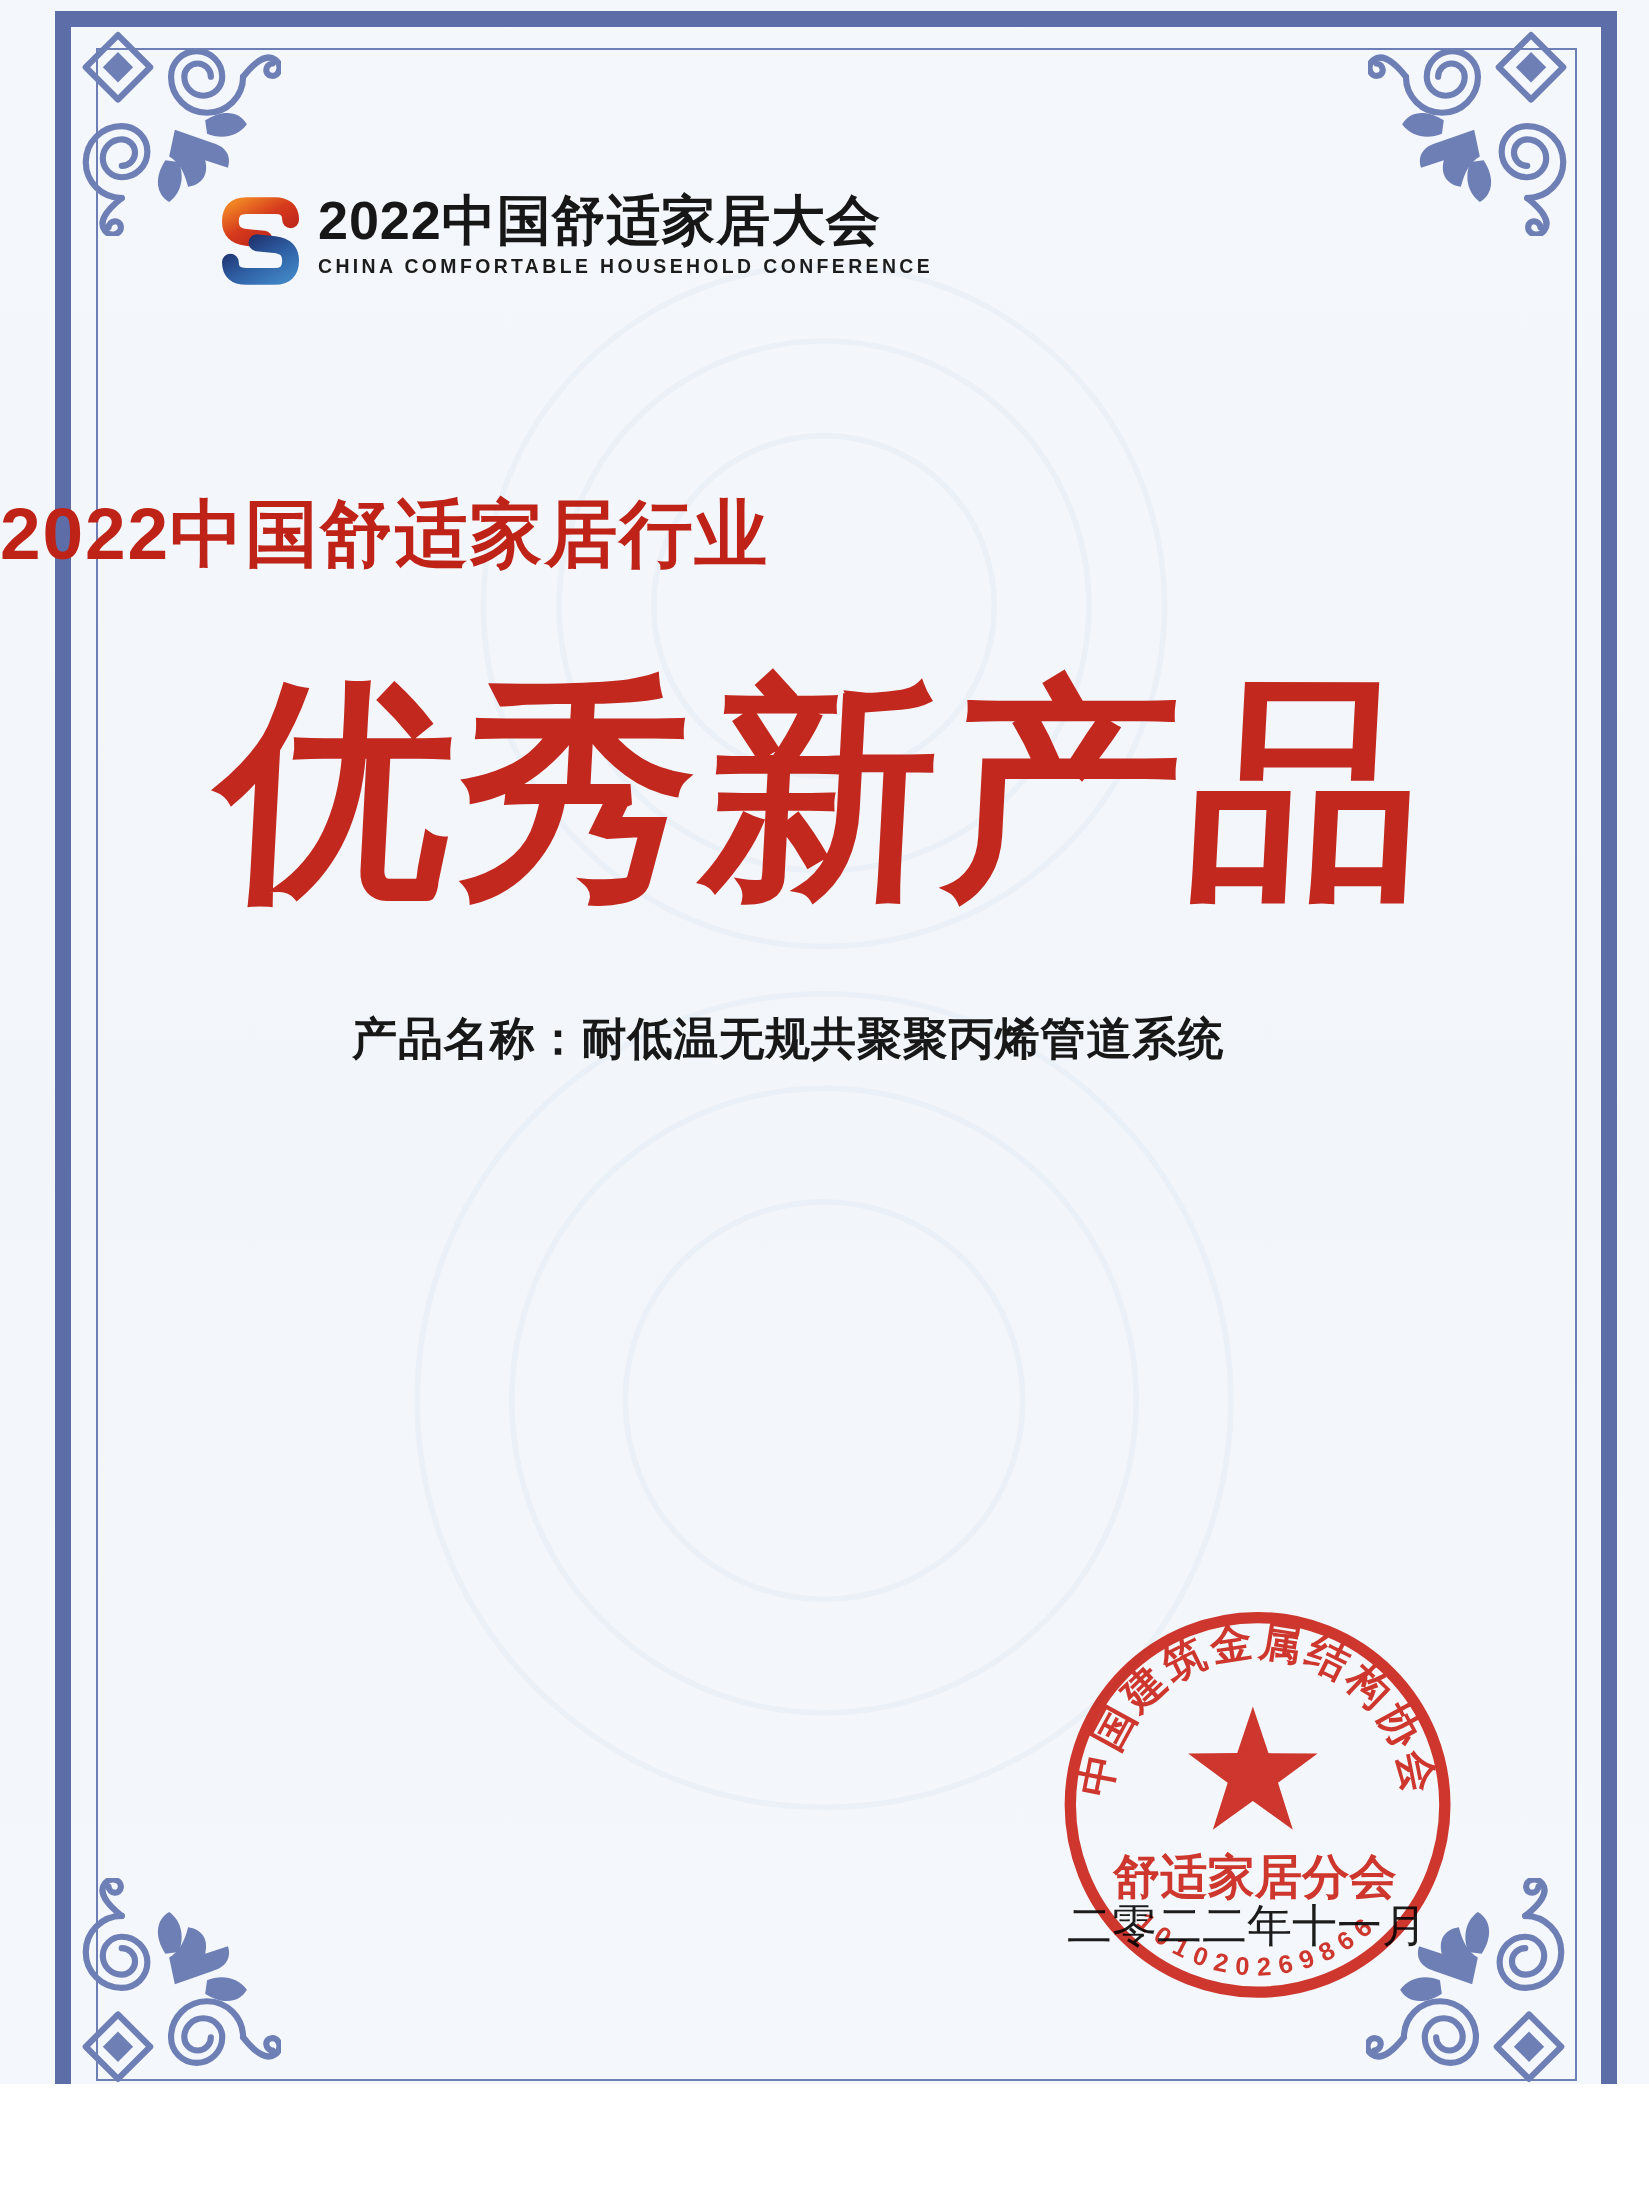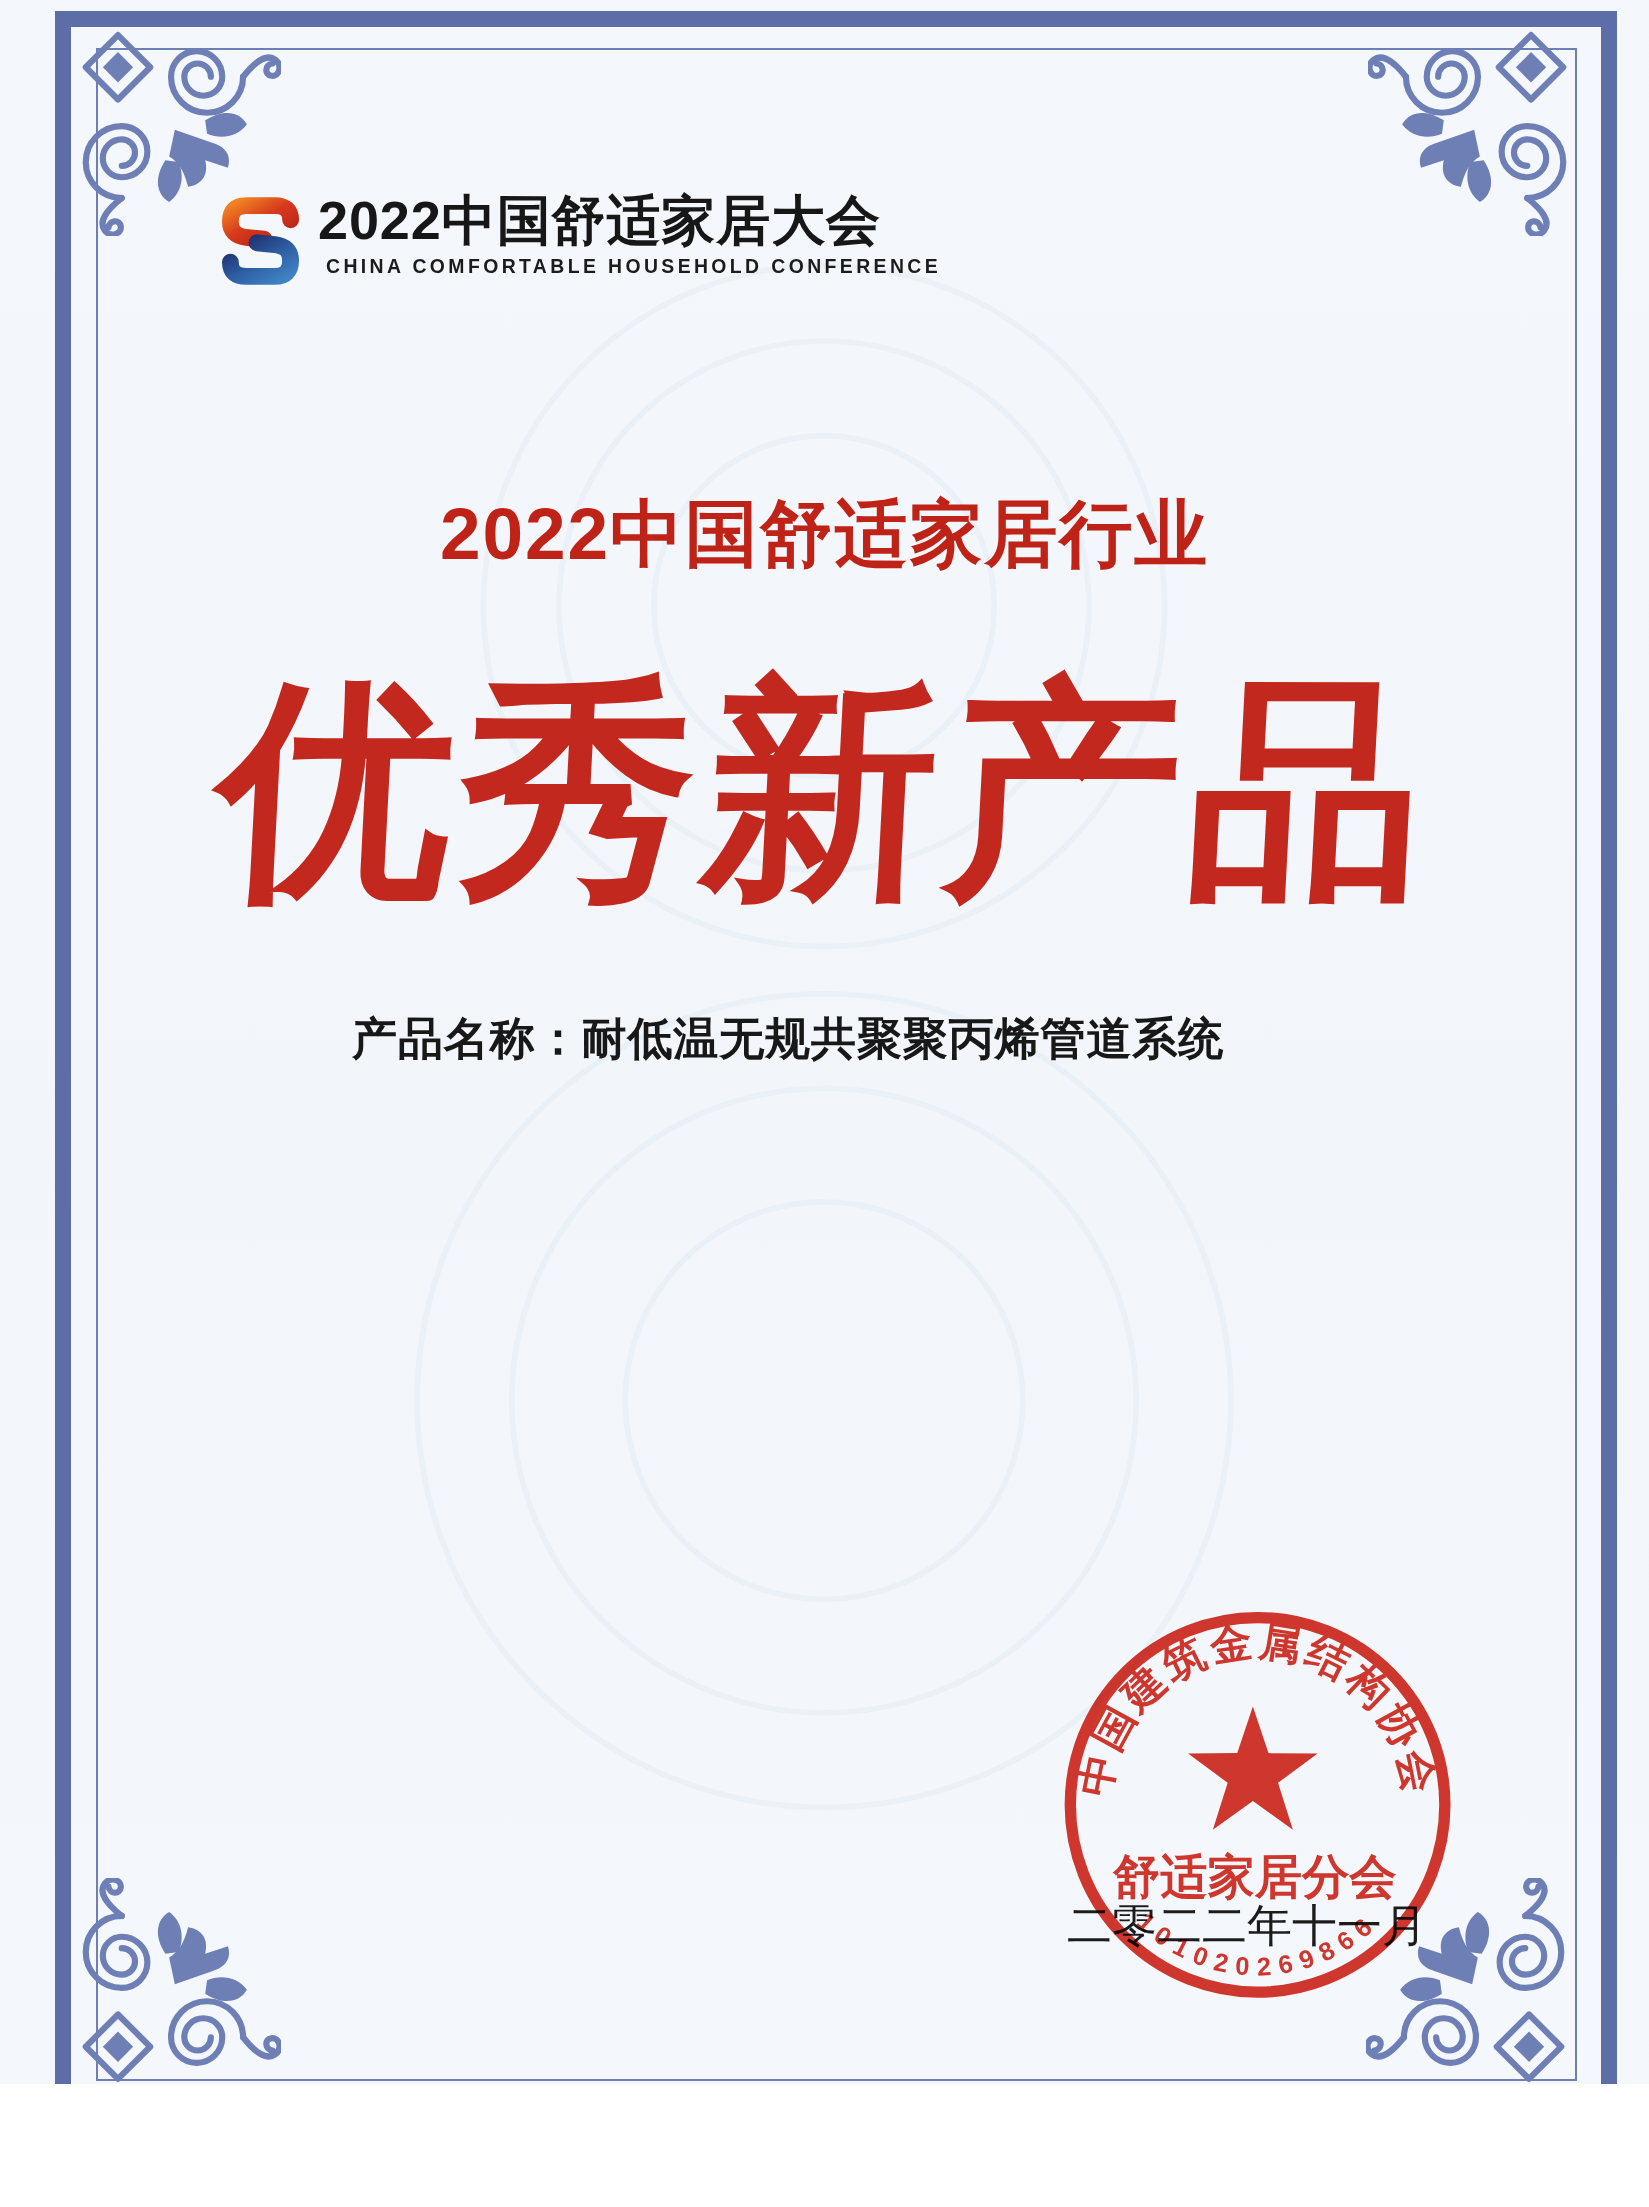--- a/index.html
+++ b/index.html
@@ -29,25 +29,25 @@
   
   .logo{position:absolute;left:218px;top:192px;display:flex;align-items:flex-start;}
   .logo-icon{width:85px;height:90px;margin-top:3.8px;}
   .logo-text{margin-left:15px;}
   .logo-title{
     font-size:54px;font-weight:700;color:#171717;line-height:1.05;
     letter-spacing:0.9px;white-space:nowrap;
   }
   .logo-sub{
     margin-top:6.6px;font-size:19.4px;font-weight:700;color:#1c1c1c;
-    letter-spacing:3.4px;white-space:nowrap;margin-left:8px;
+    letter-spacing:3.4px;white-space:nowrap;
   }
   
   .heading{
-    position:absolute;left:0;top:486px;width:100%;text-align:center;
+    position:absolute;left:0;top:486px;width:100%;text-align:left;
     font-size:73px;font-weight:700;color:#bf2318;letter-spacing:1.9px;white-space:nowrap;
   }
   .award{
     position:absolute;left:0;top:662px;width:100%;text-align:center;
     font-size:235px;font-weight:700;color:#c3281e;letter-spacing:7.6px;
     line-height:1.1;white-space:nowrap;transform:skewX(-3deg);
   }
   
   .fields{position:absolute;left:352px;top:1016px;}
   .field-row{font-size:45px;font-weight:700;color:#181818;letter-spacing:0.9px;

